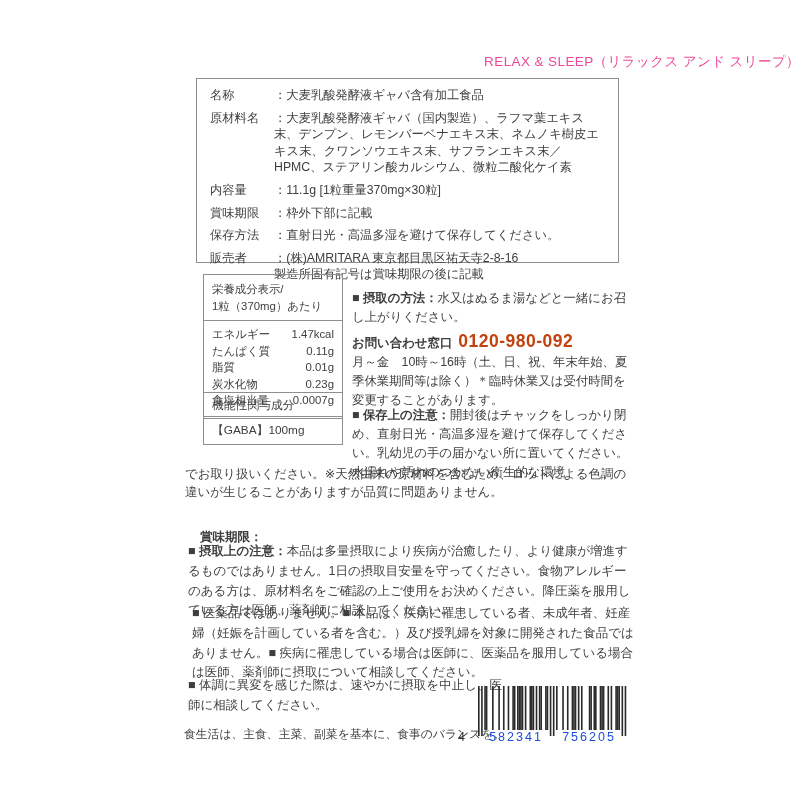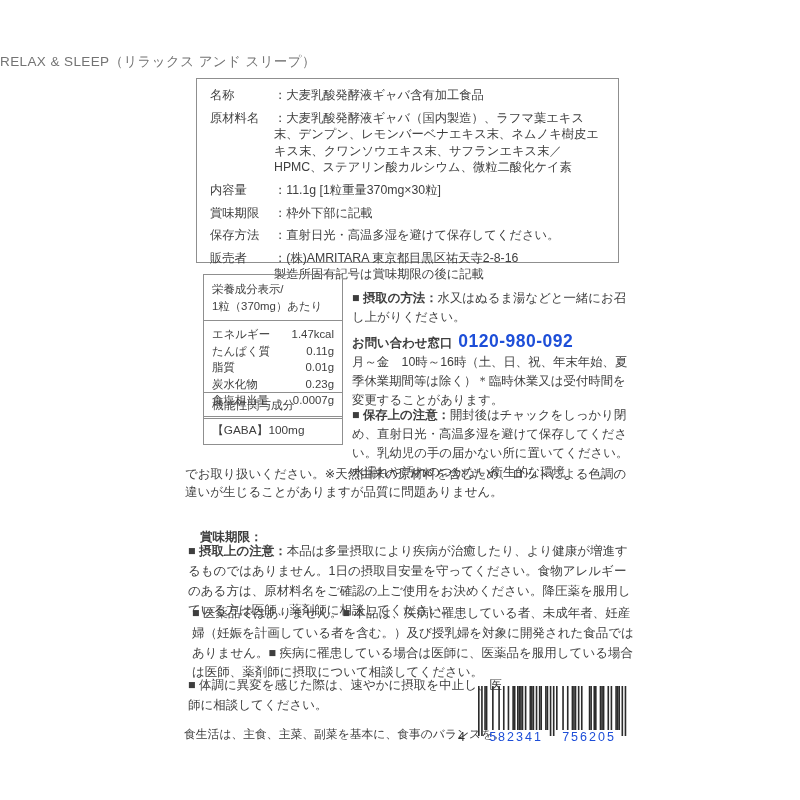--- a/index.html
+++ b/index.html
@@ -3,22 +3,22 @@
 <meta charset="utf-8">
 <style>
   html,body{margin:0;padding:0;background:#fff;}
   #sheet{
     position:relative;width:800px;height:800px;background:#ffffff;
     font-family:"Liberation Sans","DejaVu Sans",sans-serif;
     color:#3e3e3e;overflow:hidden;
   }
   .b{font-weight:bold;}
   
-  .title{position:absolute;top:53px;left:0;width:800px;text-align:left;
-    font-size:13.5px;letter-spacing:.4px;color:#737373;}
+  .title{position:absolute;top:53px;left:0;width:800px;text-align:right;
+    font-size:13.5px;letter-spacing:.4px;color:#ec4899;}
   
   .info-box{position:absolute;left:196px;top:78px;width:423px;height:185px;
     border:1px solid #8f8f8f;box-sizing:border-box;padding:8px 10px 6px 13px;
     font-size:12.3px;line-height:1.35;}
   .info-row{display:flex;margin-bottom:6px;}
   .info-label{width:64px;flex-shrink:0;}
   .info-value{flex:1;white-space:pre-line;}
   
   .nutri-box{position:absolute;left:203px;top:274px;width:140px;
     border:1px solid #8f8f8f;box-sizing:border-box;font-size:11.4px;}
@@ -30,21 +30,21 @@
   .func-box{position:absolute;left:203px;top:392px;width:140px;
     border:1px solid #8f8f8f;box-sizing:border-box;font-size:11.8px;}
   .func-header{padding:5px 8px 4px;border-bottom:1px solid #8f8f8f;}
   .func-value{padding:4px 8px 5px;}
   
   .rc{position:absolute;left:352px;width:278px;font-size:12.4px;line-height:1.52;}
   .rc-daily{top:270px;}
   .rc-method{top:289px;}
   .rc-contact{top:328px;}
   .rc-contact .phone{font-size:17.5px;font-weight:bold;letter-spacing:.5px;
-    color:#1d4ed8;margin-left:6px;}
+    color:#c2410c;margin-left:6px;}
   .rc-hours{top:353px;}
   .rc-storage{top:406px;}
   
   .fw{position:absolute;font-size:12.5px;line-height:1.42;}
   .storage-cont{left:185px;top:466px;width:448px;}
   .expiry{left:200px;top:513px;font-weight:bold;margin-top:16px;}
   .note-intake{left:188px;top:542px;width:445px;line-height:1.58;}
   .note-medicine{left:192px;top:604px;width:447px;line-height:1.58;}
   .note-condition{left:188px;top:676px;width:314px;line-height:1.58;}
   .slogan{position:absolute;left:184px;top:727px;font-size:11.8px;}

